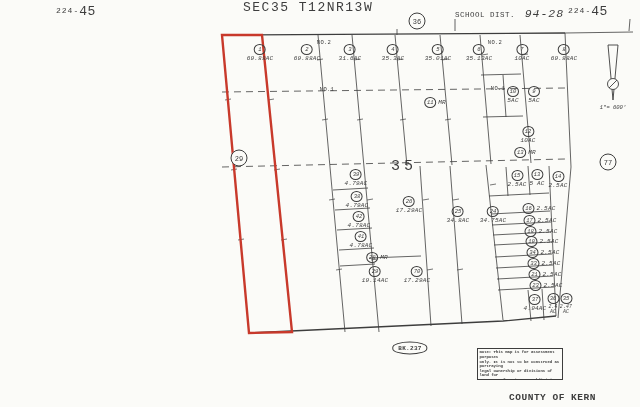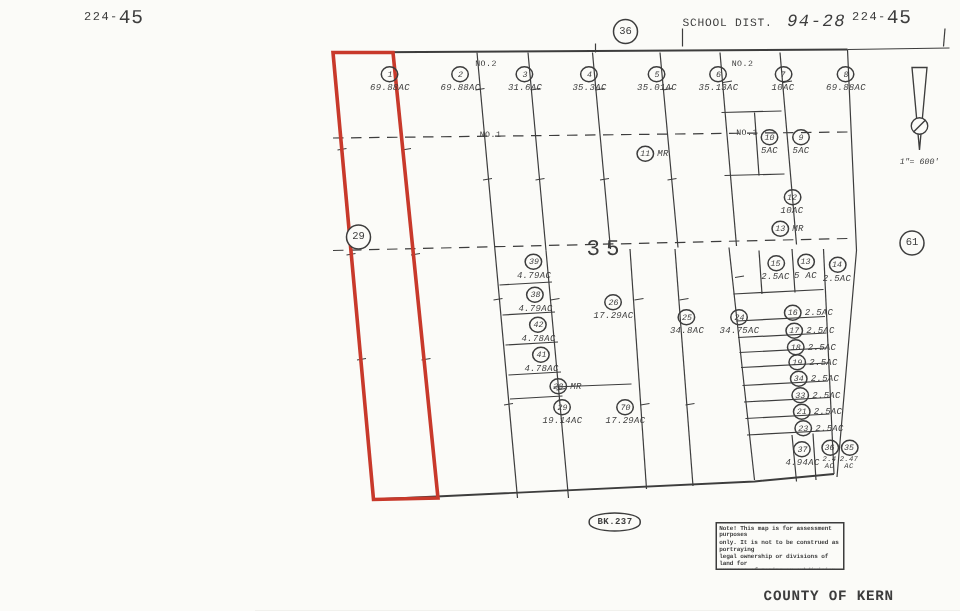--- a/index.html
+++ b/index.html
@@ -145,20 +145,21 @@
     <g>
       <polygon points="608,45 618,45 613,100" fill="#fbfbf8" stroke="#3d3d3d" stroke-width="0.9"></polygon>
       <circle cx="613" cy="84" r="5.5" fill="#fbfbf8" stroke="#3d3d3d" stroke-width="0.9"></circle>
       <line x1="609" y1="88" x2="617" y2="80" stroke="#3d3d3d" stroke-width="0.9"></line>
     </g>
   </svg>
 
   <div class="mapno" style="left:56px;top:3px;">
     <span class="pre">224-</span><span class="suf">45</span>
   </div>
+  <div class="sectitle">SEC35 T12NR13W</div>
   <div class="school">
     <span class="lbl">SCHOOL DIST.</span>
     <span class="val">94-28</span>
   </div>
   <div class="mapno" style="left:568px;top:3px;">
     <span class="pre">224-</span><span class="suf">45</span>
   </div>
 
   <div class="abs">
       <div class="parcel" style="left: 240px; top: 44px;">
@@ -312,21 +313,21 @@
     </div>
   <div class="abs">
       <div class="arealabel" style="left: 304px; top: 39px;">NO.2</div>
       <div class="arealabel" style="left: 475px; top: 39px;">NO.2</div>
       <div class="arealabel" style="left: 307px; top: 86px;">NO.1</div>
       <div class="arealabel" style="left: 478px; top: 85px;">NO.1</div>
     </div>
   <div class="abs">
       <div class="ref" style="left: 397px; top: 21px;">36</div>
       <div class="ref" style="left: 219px; top: 158px;">29</div>
-      <div class="ref" style="left: 588px; top: 162px;">61</div>
+      <div class="ref" style="left: 588px; top: 162px;">77</div>
     </div>
 
   <div class="secnum" style="left:404px;top:158px;">35</div>
   <div class="scalenote" style="left:613px;top:104px;">1"= 600'</div>
   <div class="bkref" style="left:410px;top:348px;">BK.237</div>
 
   <div class="notebox">
     <div class="notetext">
         <div>Note! This map is for assessment purposes</div>
         <div>only. It is not to be construed as portraying</div>

